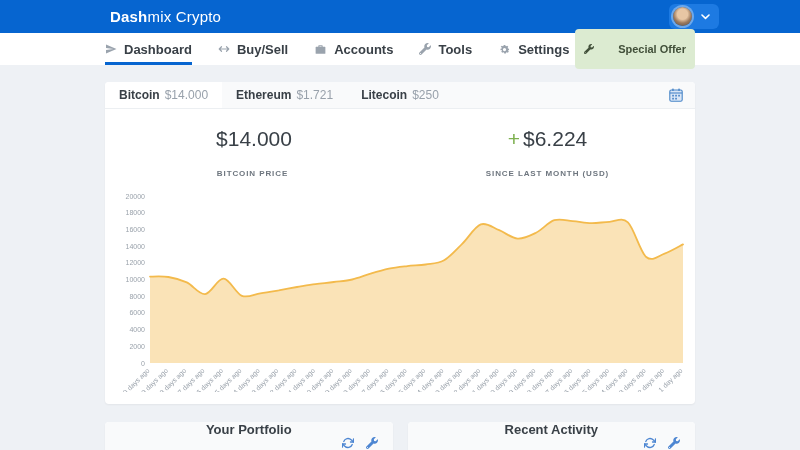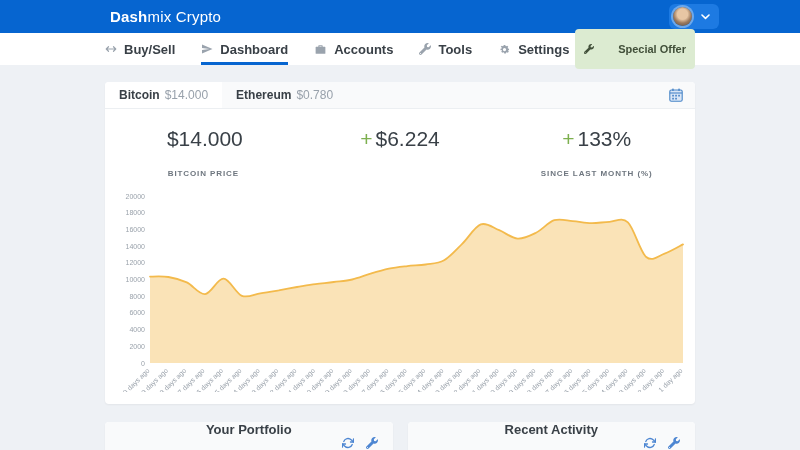--- a/index.html
+++ b/index.html
@@ -72,31 +72,31 @@
   <button class="user-btn">
     <span class="avatar"></span>
     <svg width="9" height="6" viewBox="0 0 9 6">
       <polyline points="1,1 4.5,4.3 8,1" fill="none" stroke="#fff" stroke-width="1.6" stroke-linecap="round" stroke-linejoin="round"></polyline>
     </svg>
   </button>
 </header>
 
 <nav class="navbar">
   <div class="nav-items">
-    <div class="nav-item">
-      <svg width="12" height="12" viewBox="0 0 24 24">
-        <path d="M3 12 H21 M7 7.5 L2.5 12 L7 16.5 M17 7.5 L21.5 12 L17 16.5" fill="none" stroke="currentColor" stroke-width="2.4" stroke-linecap="round" stroke-linejoin="round"></path>
-      </svg>
-      <span>Buy/Sell</span>
-    </div>
     <div class="nav-item active">
       <svg width="12" height="12" viewBox="0 0 24 24">
         <path d="M2 21l21-9L2 3v7l15 2-15 2z" fill="currentColor"></path>
       </svg>
       <span>Dashboard</span>
+    </div>
+    <div class="nav-item">
+      <svg width="12" height="12" viewBox="0 0 24 24">
+        <path d="M3 12 H21 M7 7.5 L2.5 12 L7 16.5 M17 7.5 L21.5 12 L17 16.5" fill="none" stroke="currentColor" stroke-width="2.4" stroke-linecap="round" stroke-linejoin="round"></path>
+      </svg>
+      <span>Buy/Sell</span>
     </div>
     <div class="nav-item">
       <svg width="13" height="13" viewBox="0 0 24 24">
         <path d="M9 4h6a1 1 0 0 1 1 1v2h4a1 1 0 0 1 1 1v11a1 1 0 0 1-1 1H4a1 1 0 0 1-1-1V8a1 1 0 0 1 1-1h4V5a1 1 0 0 1 1-1zm1 3h4V6h-4v1z" fill="currentColor"></path>
       </svg>
       <span>Accounts</span>
     </div>
     <div class="nav-item">
       <svg width="12" height="12" viewBox="0 0 512 512">
         <path d="M507.73 109.1c-2.24-9.03-13.54-12.09-20.12-5.51l-74.36 74.36-67.88-11.31-11.31-67.88 74.36-74.36c6.62-6.62 3.43-17.9-5.66-20.16-47.38-11.74-99.55.91-136.58 37.93-39.64 39.64-50.55 97.1-34.05 147.2L18.74 402.76c-24.99 24.99-24.99 65.51 0 90.5 24.99 24.99 65.51 24.99 90.5 0l213.21-213.21c50.12 16.71 107.47 5.68 147.37-34.22 37.07-37.07 49.7-89.32 37.91-136.73zM64 472c-13.25 0-24-10.75-24-24 0-13.26 10.75-24 24-24s24 10.74 24 24c0 13.25-10.75 24-24 24z" fill="currentColor"></path>
@@ -121,21 +121,25 @@
 <main class="main">
 
   <section class="block">
     <div class="block-header">
       <div class="tab active">
         <span>Bitcoin</span>
         <span class="price">$14.000</span>
       </div>
       <div class="tab">
         <span>Ethereum</span>
-        <span class="price">$0.780</span>
+        <span class="price">$1.721</span>
+      </div>
+      <div class="tab">
+        <span>Litecoin</span>
+        <span class="price">$250</span>
       </div>
       <button class="cal-btn">
         <svg width="14" height="14" viewBox="0 0 14 14">
           <rect x="0.8" y="2" width="12.4" height="11.2" rx="1.5" fill="#d9e6f6" stroke="#4a86c8" stroke-width="1.1"></rect>
           <line x1="0.8" y1="5" x2="13.2" y2="5" stroke="#4a86c8" stroke-width="1.1"></line>
           <rect x="3.2" y="0.4" width="1.5" height="2.6" rx="0.6" fill="#4a86c8"></rect>
           <rect x="9.3" y="0.4" width="1.5" height="2.6" rx="0.6" fill="#4a86c8"></rect>
           <rect x="3.2" y="6.8" width="1.7" height="1.7" fill="#4a86c8"></rect>
           <rect x="6.2" y="6.8" width="1.7" height="1.7" fill="#4a86c8"></rect>
           <rect x="9.2" y="6.8" width="1.7" height="1.7" fill="#4a86c8"></rect>
@@ -145,24 +149,21 @@
       </button>
     </div>
 
     <div class="stats">
       <div class="stat">
         <div class="stat-value"><span class="plus"></span><span>$14.000</span></div>
         <div class="stat-label">BITCOIN PRICE</div>
       </div>
       <div class="stat">
         <div class="stat-value"><span class="plus">+</span><span>$6.224</span></div>
-      </div>
-      <div class="stat">
-        <div class="stat-value"><span class="plus">+</span><span>133%</span></div>
-        <div class="stat-label">SINCE LAST MONTH (%)</div>
+        <div class="stat-label">SINCE LAST MONTH (USD)</div>
       </div>
     </div>
 
     <div class="chart-wrap">
       <svg id="chart-svg" width="575" height="200" viewBox="0 0 575 200">
           <text x="33" y="173.5" text-anchor="end" class="tick">0</text>
           <text x="33" y="156.8" text-anchor="end" class="tick">2000</text>
           <text x="33" y="140.1" text-anchor="end" class="tick">4000</text>
           <text x="33" y="123.4" text-anchor="end" class="tick">6000</text>
           <text x="33" y="106.7" text-anchor="end" class="tick">8000</text>

